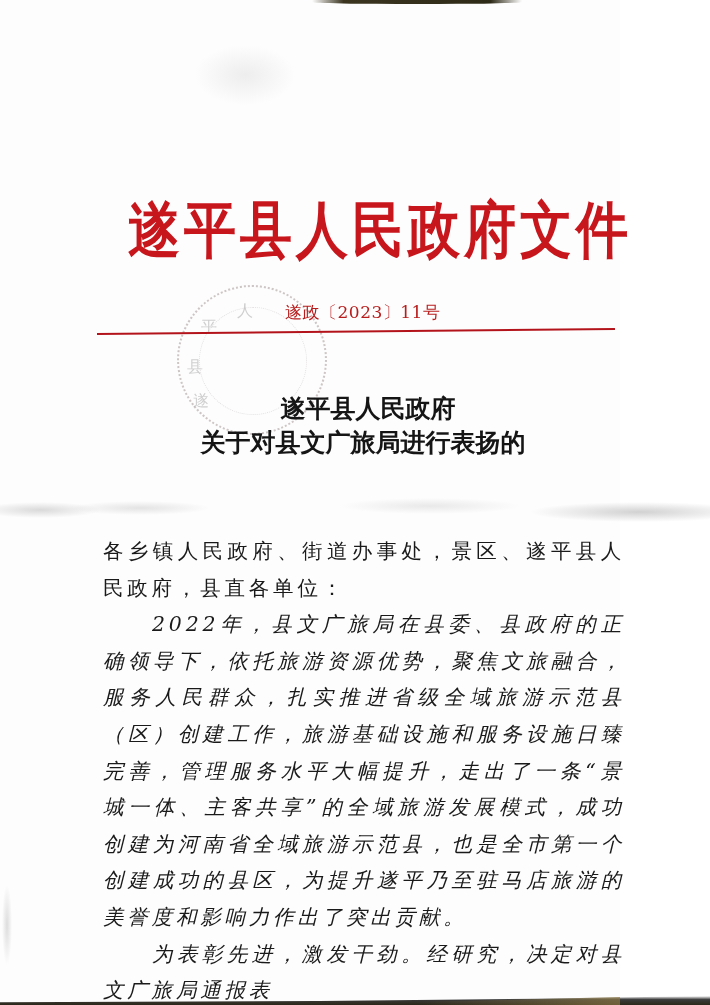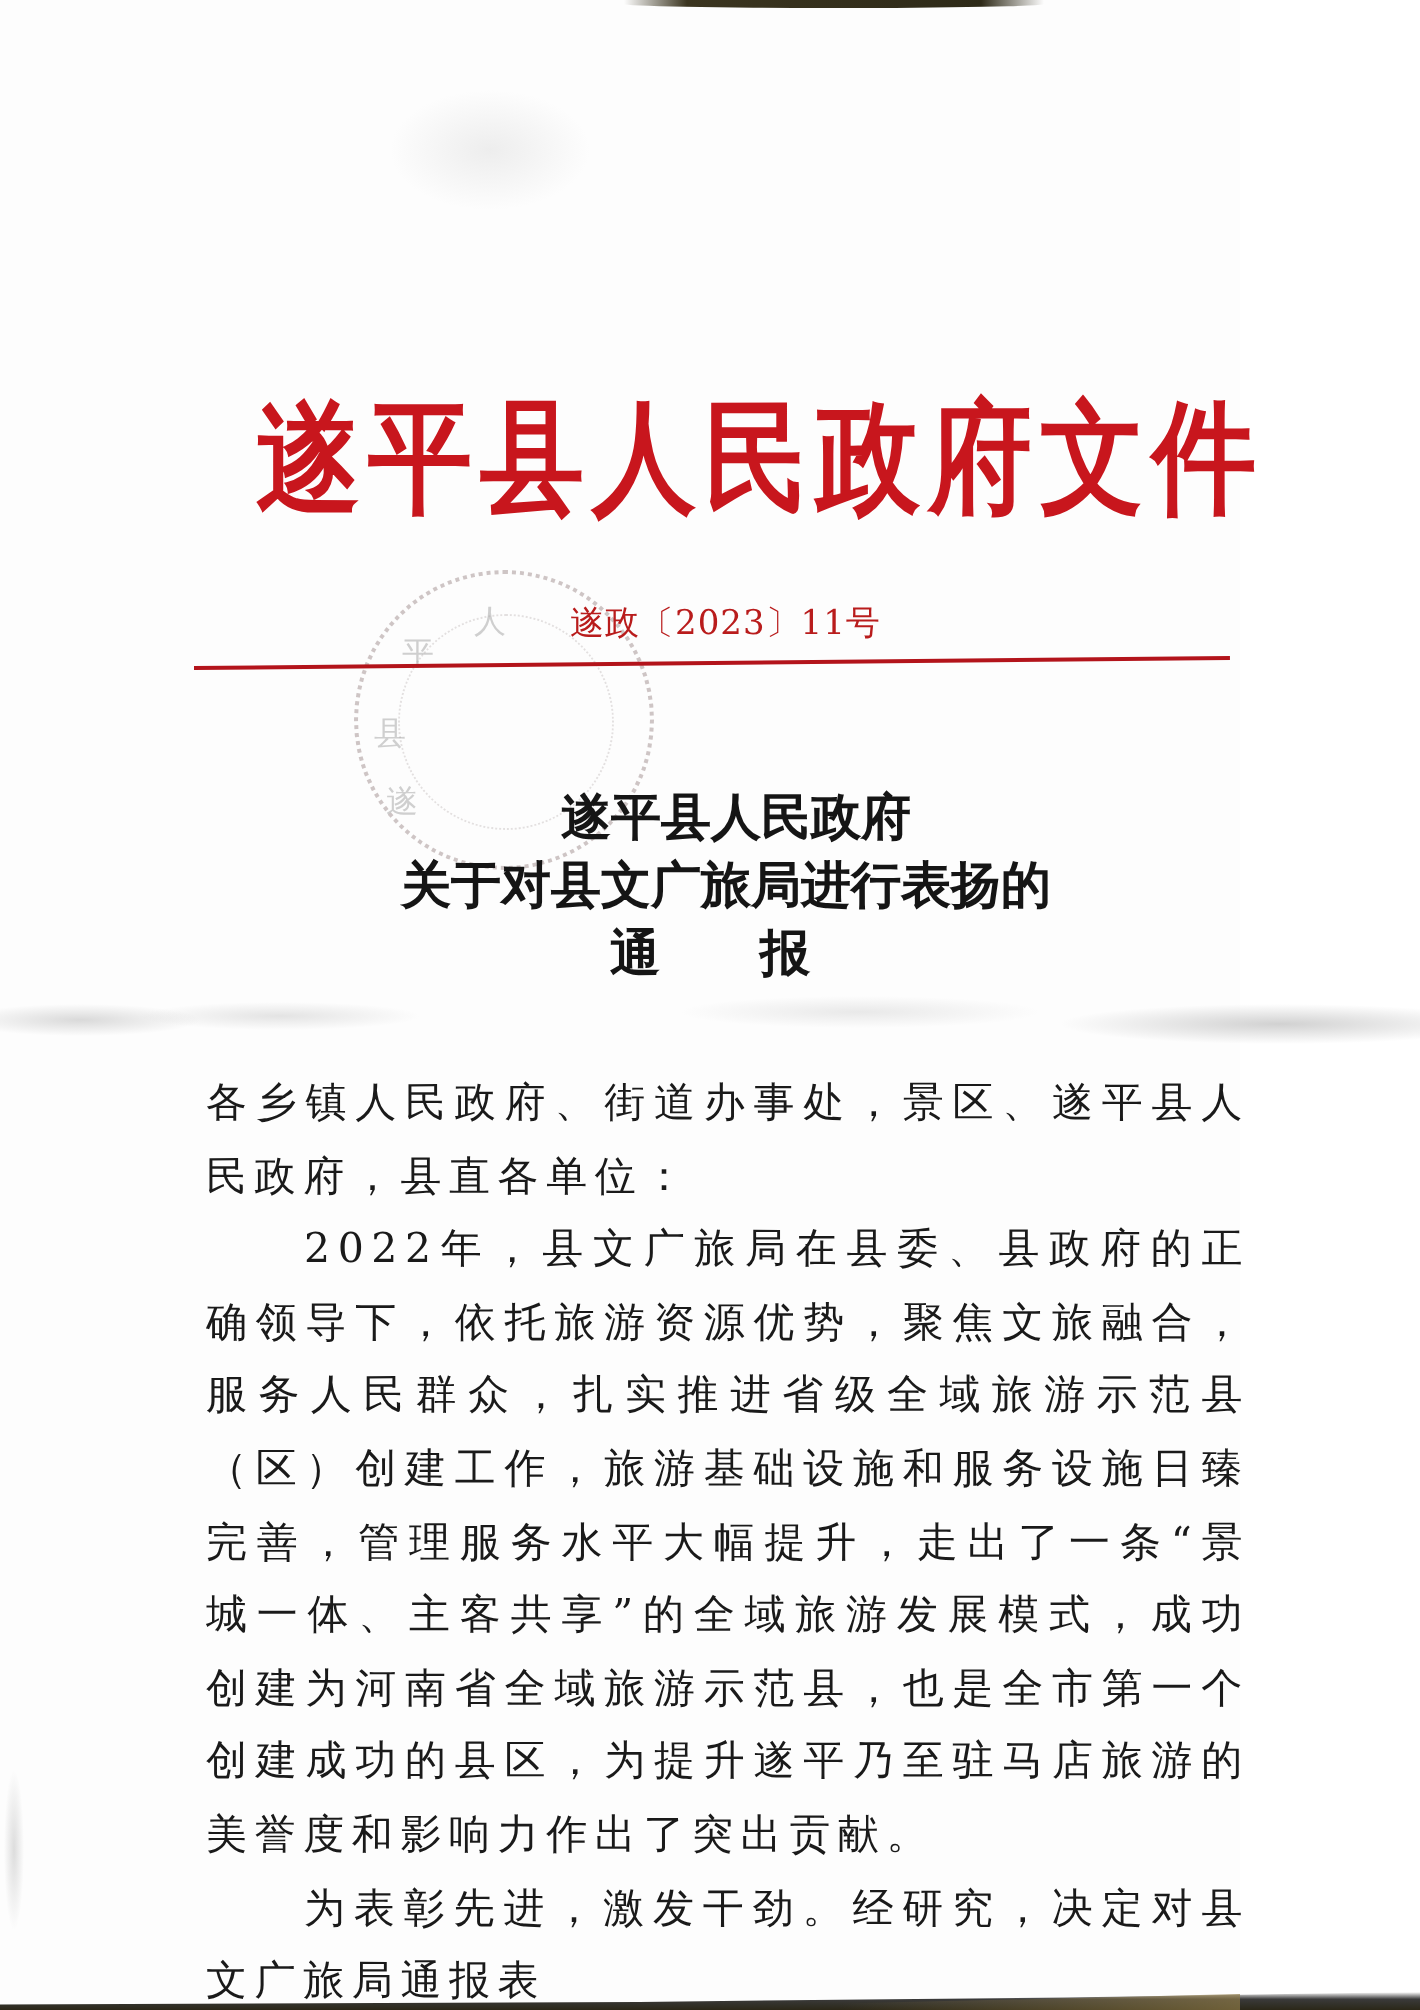--- a/index.html
+++ b/index.html
@@ -169,20 +169,21 @@
       text-align: justify;
     }
     .body-text p {
       margin: 0;
     }
     .body-text .salutation {
       text-indent: 0;
     }
     .body-text .para {
       text-indent: 49px;
+      font-style: italic;
     }
   </style>
 </head>
 <body>
 
 <div class="page">
 
   <div class="top-smudge"></div>
   <div class="scan-top"></div>
 
@@ -196,23 +197,20 @@
     <span class="seal-char" style="left:14px; top:104px;">遂</span>
   </div>
 
   <div class="doc-number">遂政〔2023〕11号</div>
 
   <div class="red-rule"></div>
 
   <div class="notice-title">
     <div class="line line1">遂平县人民政府</div>
     <div class="line line2">关于对县文广旅局进行表扬的</div>
-    <div class="line line3">
-      <span>通</span><span class="gap"></span><span>报</span>
-    </div>
   </div>
 
   <div class="fold-streak"></div>
 
   <div class="body-text">
     <p class="salutation">各乡镇人民政府、街道办事处，景区、遂平县人民政府，县直各单位：</p>
     <p class="para">2022年，县文广旅局在县委、县政府的正确领导下，依托旅游资源优势，聚焦文旅融合，服务人民群众，扎实推进省级全域旅游示范县（区）创建工作，旅游基础设施和服务设施日臻完善，管理服务水平大幅提升，走出了一条“景城一体、主客共享”的全域旅游发展模式，成功创建为河南省全域旅游示范县，也是全市第一个创建成功的县区，为提升遂平乃至驻马店旅游的美誉度和影响力作出了突出贡献。</p>
     <p class="para">为表彰先进，激发干劲。经研究，决定对县文广旅局通报表</p>
   </div>
 

